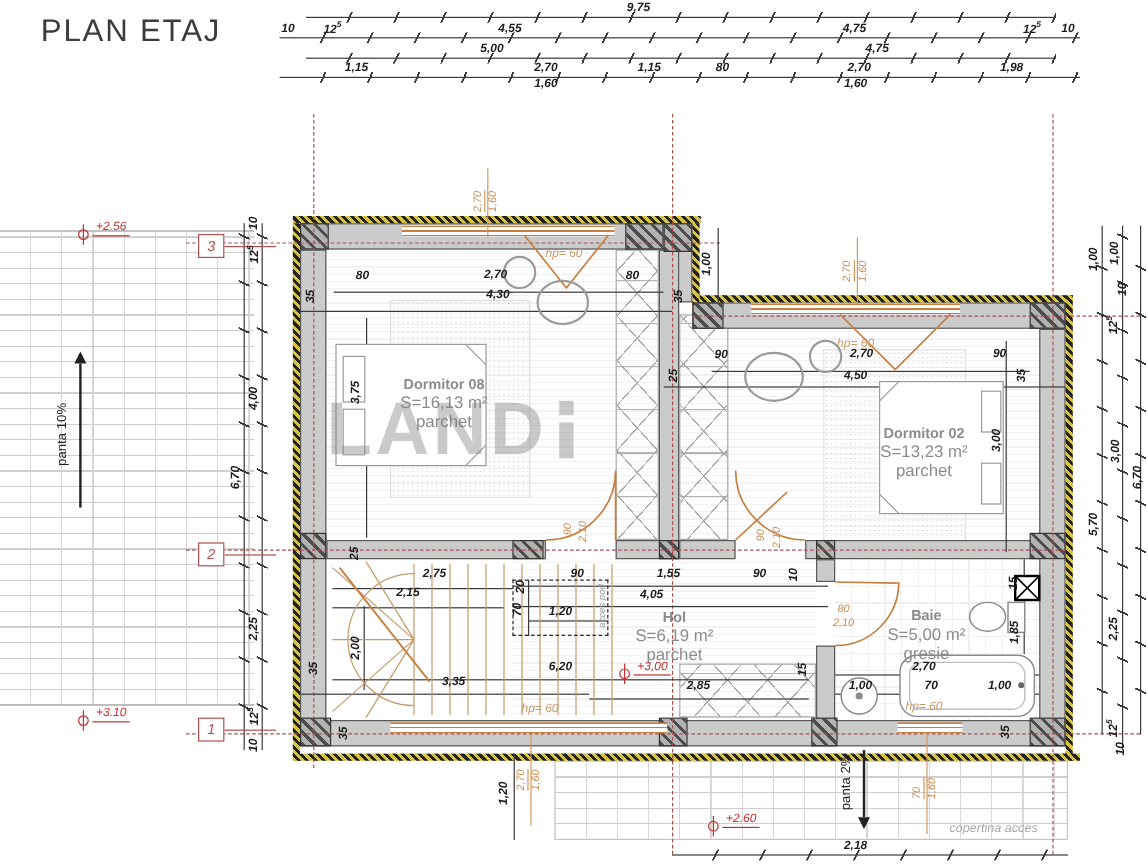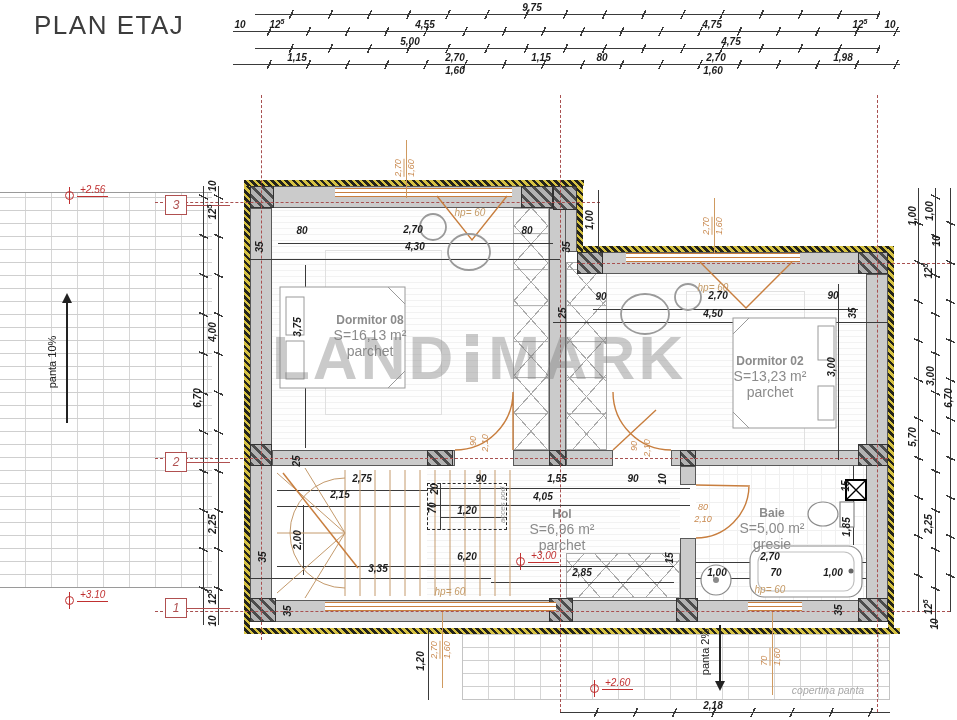--- a/index.html
+++ b/index.html
@@ -254,21 +254,21 @@
 
   <div class="abs" id="attic"></div>
 
   <div class="slope-txt" style="left:52px;top:362px;">panta 10%</div>
   <div class="arrow-line" style="left:66px;top:303px;height:120px;"></div>
   <div class="tri-up" style="left:62px;top:293px;"></div>
   <div class="slope-txt" style="left:705px;top:652px;">panta 2%</div>
   <div class="arrow-line" style="left:719px;top:625px;height:56px;"></div>
   <div class="tri-down" style="left:715px;top:681px;"></div>
 
-  <div id="canopy-label">copertina panta</div>
+  <div id="canopy-label">copertina acces</div>
 
   <div id="layer-labels">
       <span class="lbl" style="left: 532px; top: 7px;">9,75</span>
       <span class="lbl" style="left: 240px; top: 24px;">10</span>
       <span class="lbl" style="left: 277px; top: 24px;">12<sup>5</sup></span>
       <span class="lbl" style="left: 425px; top: 24px;">4,55</span>
       <span class="lbl" style="left: 712px; top: 24px;">4,75</span>
       <span class="lbl" style="left: 860px; top: 24px;">12<sup>5</sup></span>
       <span class="lbl" style="left: 890px; top: 24px;">10</span>
       <span class="lbl" style="left: 410px; top: 41px;">5,00</span>
@@ -356,21 +356,21 @@
         <div class="ra">S=16,13 m²</div>
         <div class="rf">parchet</div>
       </div>
       <div class="room" style="left: 770px; top: 377px;">
         <div class="rn">Dormitor 02</div>
         <div class="ra">S=13,23 m²</div>
         <div class="rf">parchet</div>
       </div>
       <div class="room" style="left: 562px; top: 530px;">
         <div class="rn">Hol</div>
-        <div class="ra">S=6,96 m²</div>
+        <div class="ra">S=6,19 m²</div>
         <div class="rf">parchet</div>
       </div>
       <div class="room" style="left: 772px; top: 529px;">
         <div class="rn">Baie</div>
         <div class="ra">S=5,00 m²</div>
         <div class="rf">gresie</div>
       </div>
       <div class="axb" style="left: 165px; top: 195px;">3</div>
       <div class="axl" style="left: 187px; top: 205px; width: 43px;"></div>
       <div class="axb" style="left: 165px; top: 452px;">2</div>
@@ -410,15 +410,14 @@
         <span>1,60</span>
       </div>
     </div>
 
   <div class="abs" id="wm">
     <span class="wtxt">LAND</span>
     <span class="wdiv">
         <span class="wdot"></span>
         <span class="wbar"></span>
       </span>
-    <span class="wtxt">MARK</span>
   </div>
 </div>
 
 </body></html>

